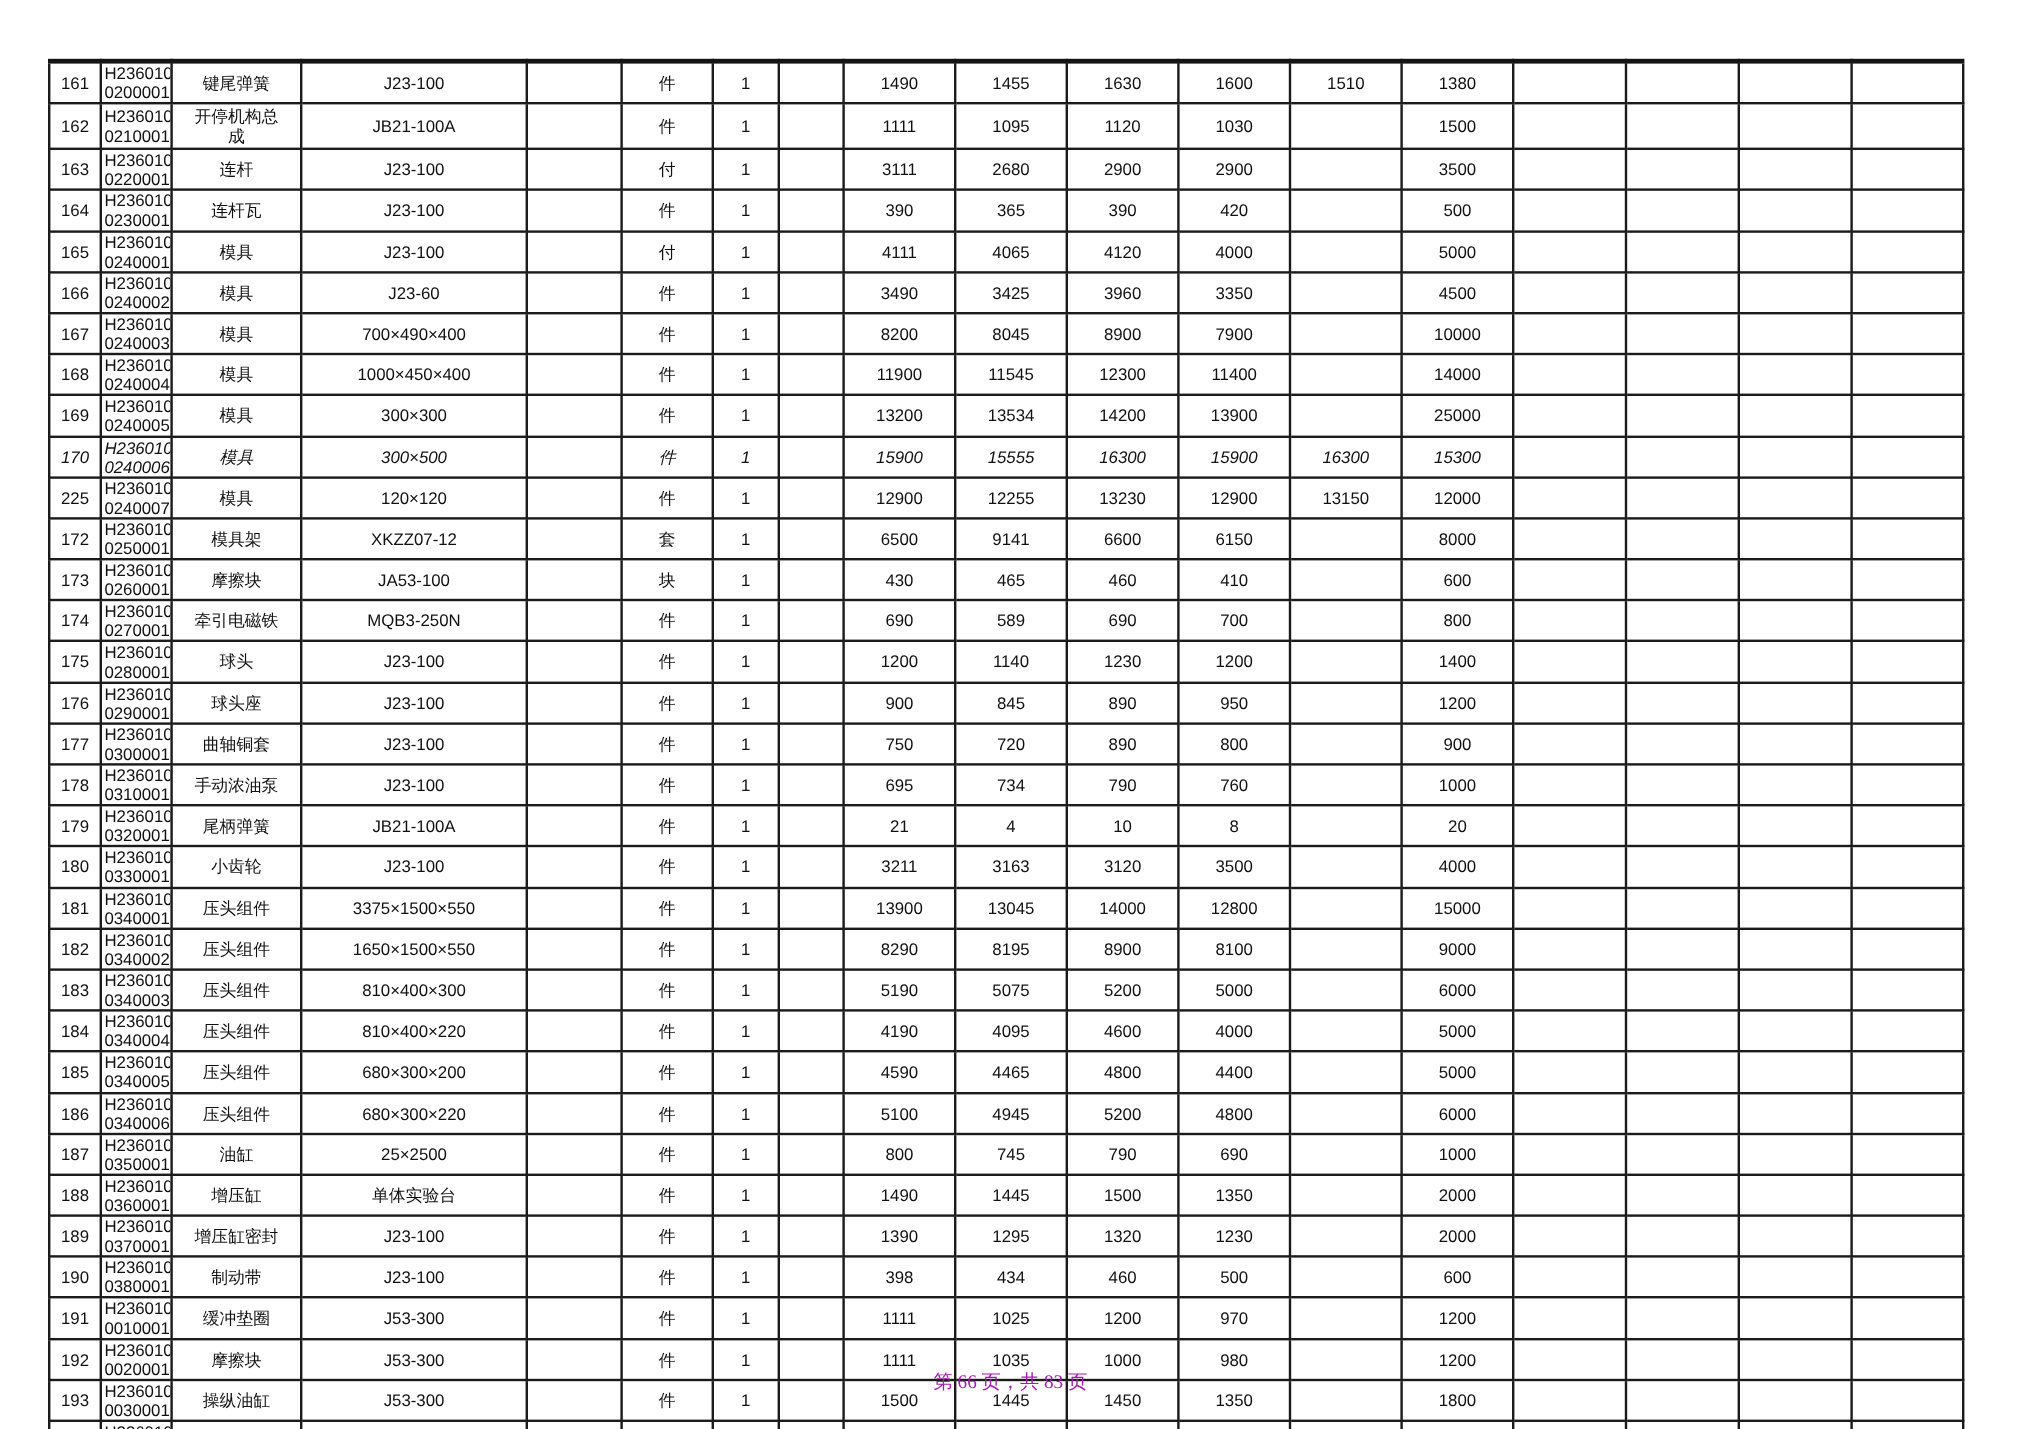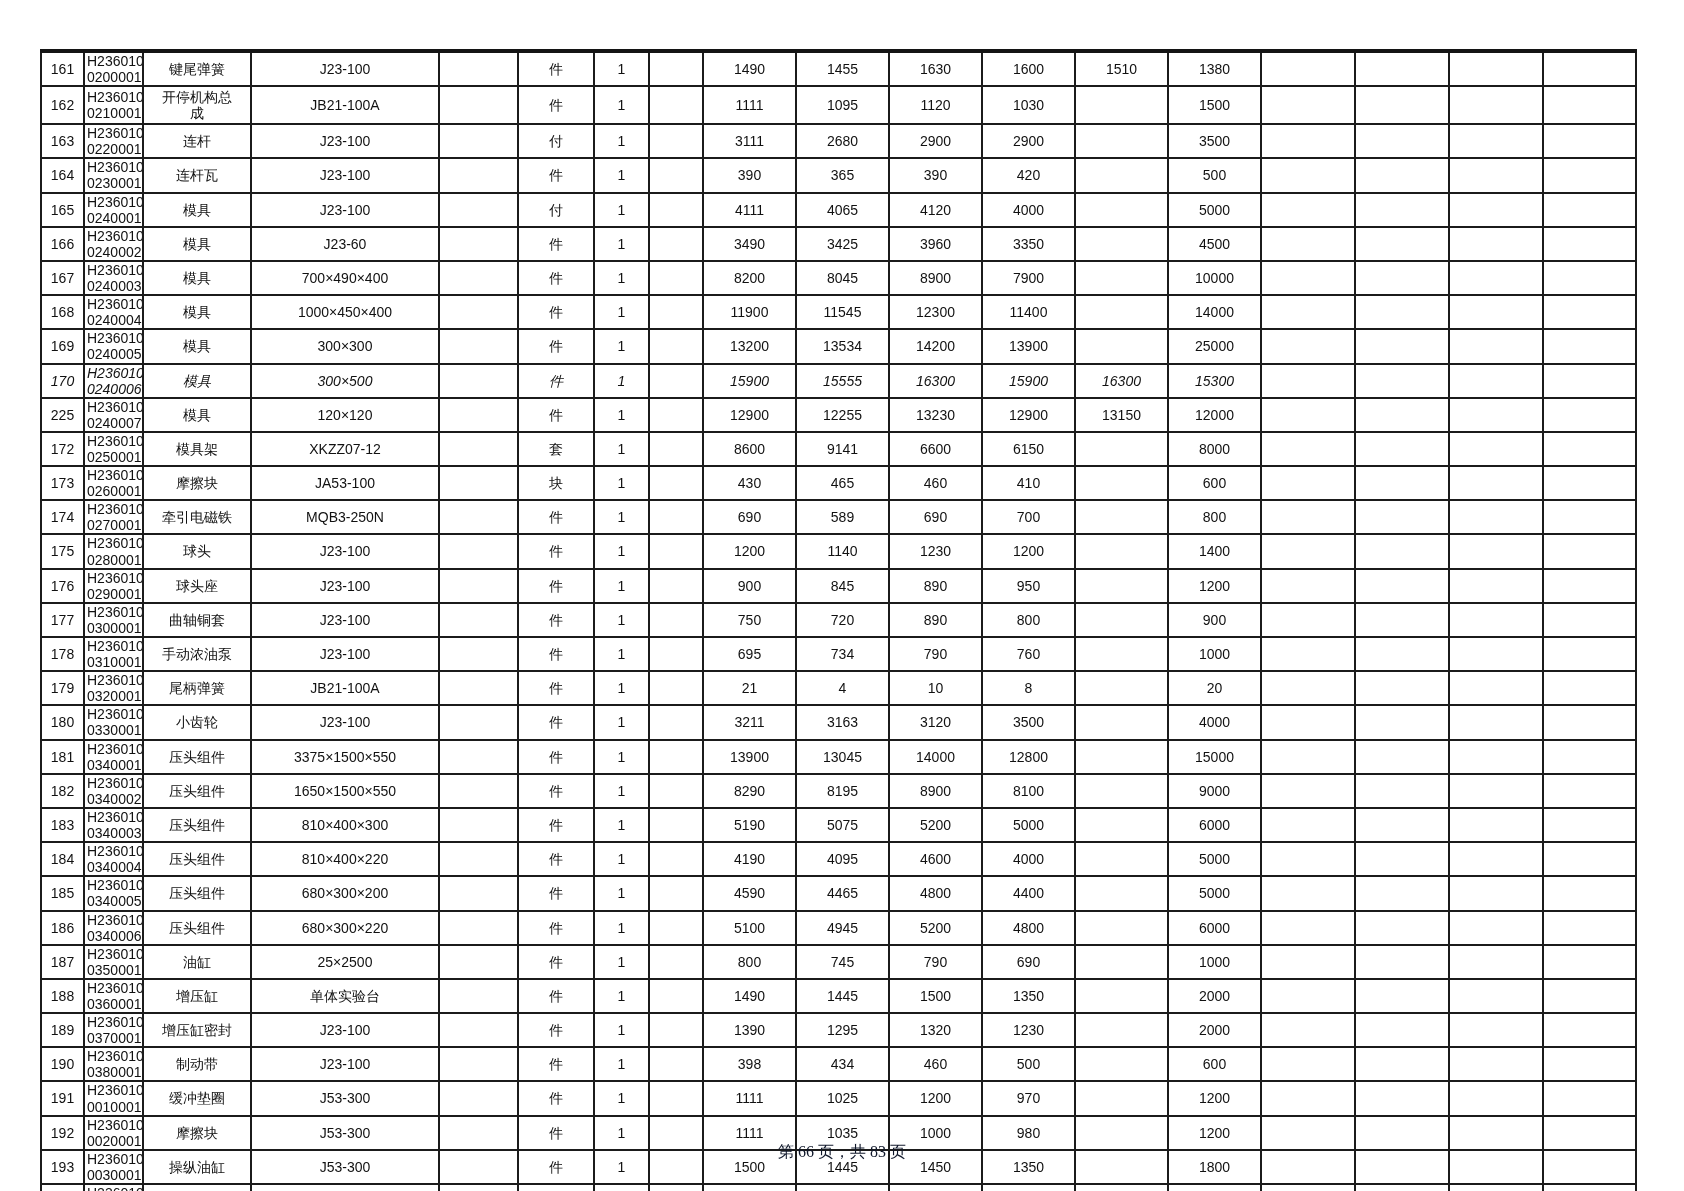--- a/index.html
+++ b/index.html
@@ -27,21 +27,21 @@
     line-height:1.15;
     overflow:hidden;
     white-space:pre-line;
   }
   td.code{font-size:9px;line-height:10px;letter-spacing:0;}
   .page-num{
     position:absolute;
     left:0;top:1142px;width:1684px;
     text-align:center;
     font-family:"Liberation Serif","DejaVu Serif",serif;
-    font-size:16px;color:#0f172a;
+    font-size:16px;color:#a21caf;
   }
 </style>
 </head>
 <body>
 
 <div class="page">
   <table class="parts">
     <colgroup>
       <col style="width:43px">
         <col style="width:59px">
@@ -298,21 +298,21 @@
         <tr style="height: 27px;">
           <td>172</td>
           <td class="code">H23601003
 0250001</td>
           <td>模具架</td>
           <td>XKZZ07-12</td>
           <td></td>
           <td>套</td>
           <td>1</td>
           <td></td>
-          <td>8600</td>
+          <td>6500</td>
           <td>9141</td>
           <td>6600</td>
           <td>6150</td>
           <td></td>
           <td>8000</td>
           <td></td>
           <td></td>
           <td></td>
           <td></td>
         </tr>

